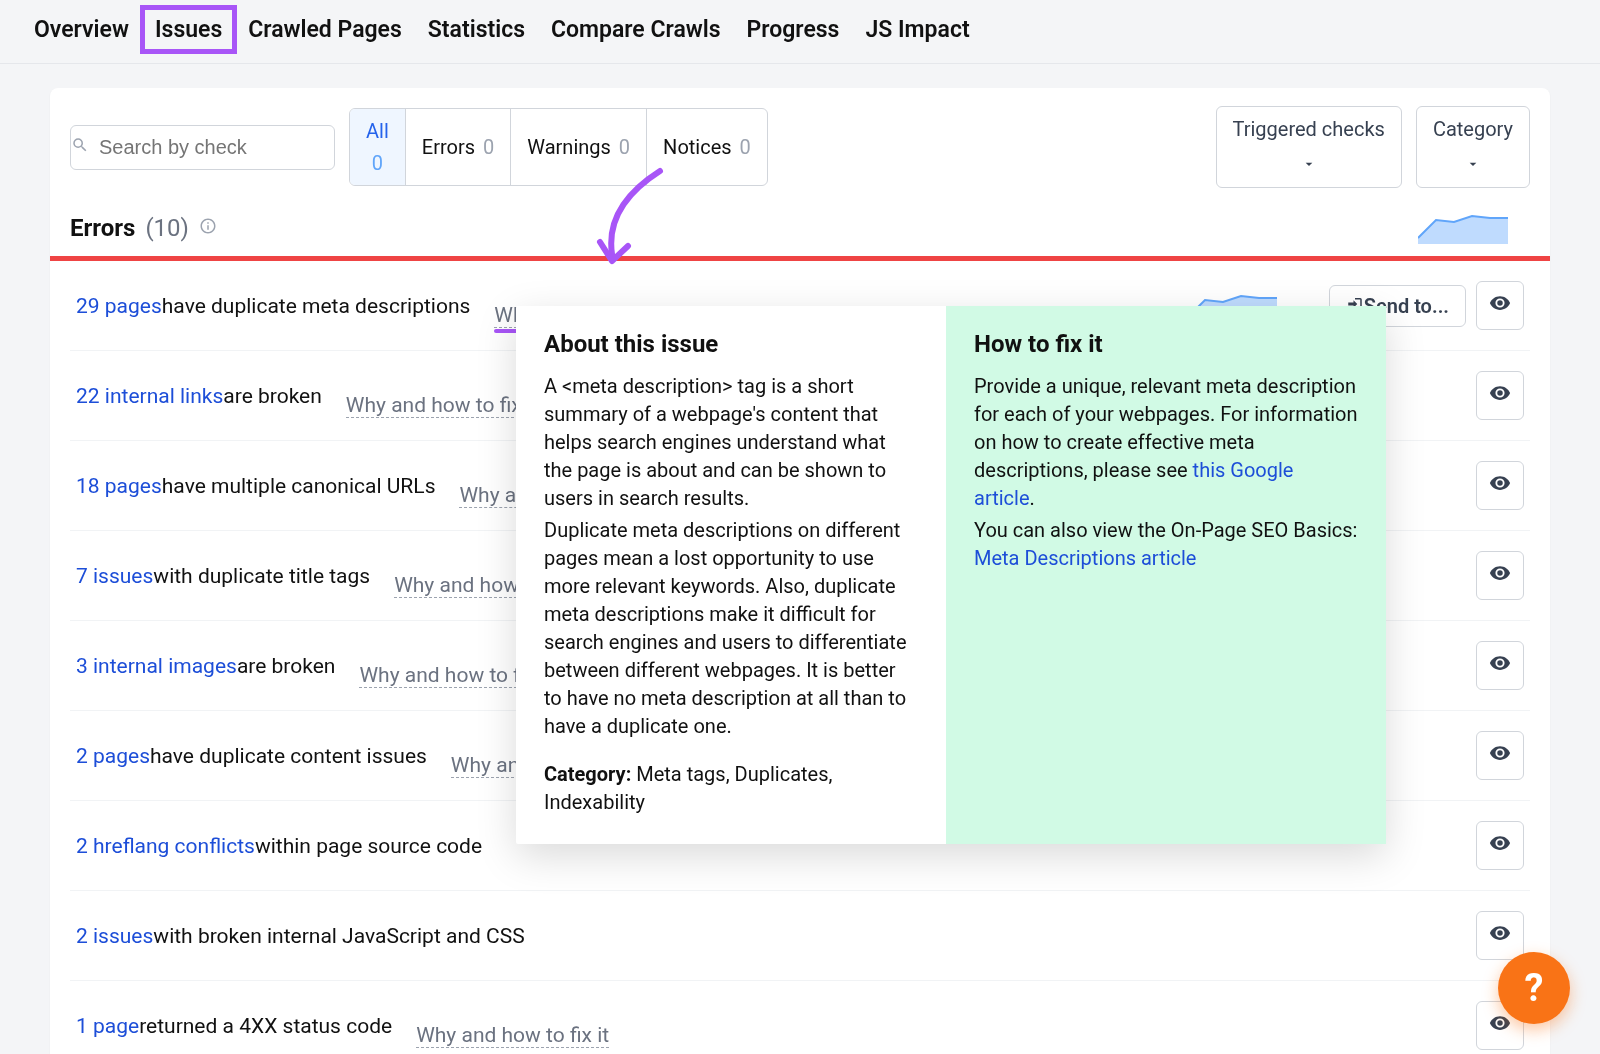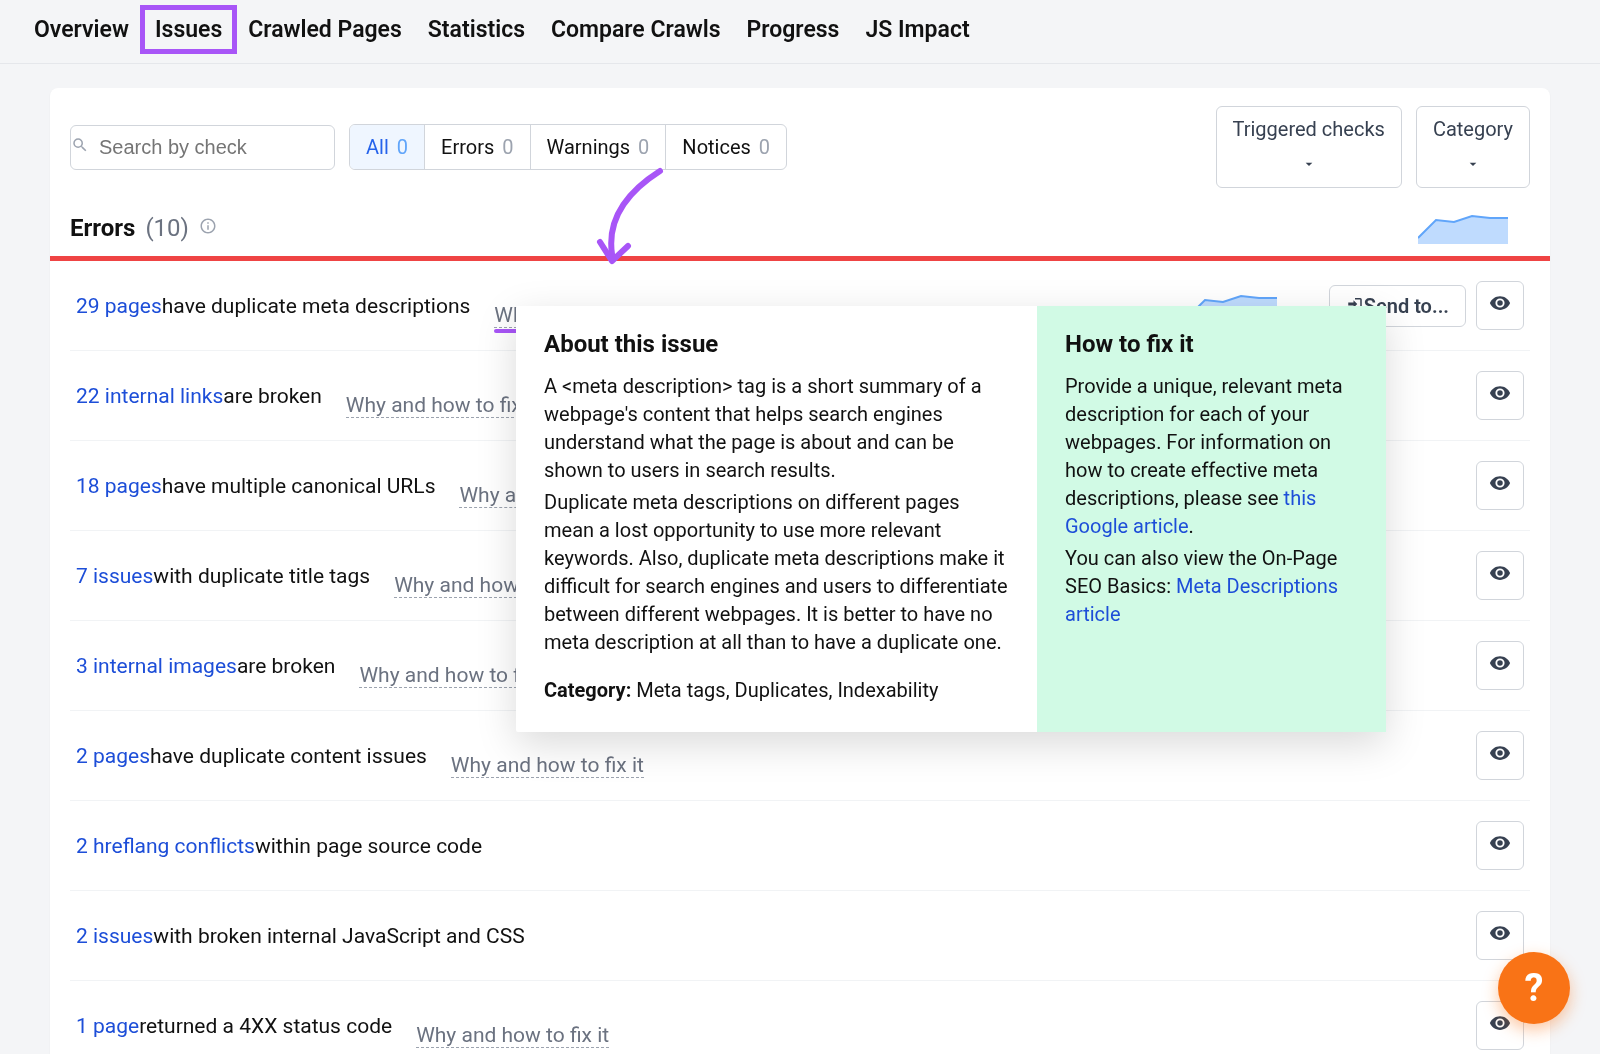--- a/index.html
+++ b/index.html
@@ -81,20 +81,21 @@
       gap: 8px;
       padding: 10px 16px;
       font-size: 20px;
       border-right: 1px solid #d1d5db;
       cursor: pointer;
     }
     .filter-item:last-child { border-right: none; }
     .filter-item.active {
       background: #eff6ff;
       color: #2563eb;
+      flex-direction: column;
     }
     .filter-item.active .count { color: #60a5fa; }
     .filter-item .count { color: #9ca3af; }
 
     .spacer { flex: 1; }
 
     .dropdown-btn {
       display: flex;
       align-items: center;
       gap: 12px;
@@ -201,21 +202,21 @@
       background: #fff;
       box-shadow: 0 12px 40px rgba(0,0,0,.15);
       border-radius: 2px;
       z-index: 10;
     }
     .popover-left {
       flex: 1;
       padding: 24px 28px;
     }
     .popover-right {
-      width: 349px;
+      width: 440px;
       background: #d1fae5;
       padding: 24px 28px;
     }
     .popover h2 {
       font-size: 24px;
       font-weight: 700;
       margin-bottom: 14px;
     }
     .popover p {
       font-size: 20px;

